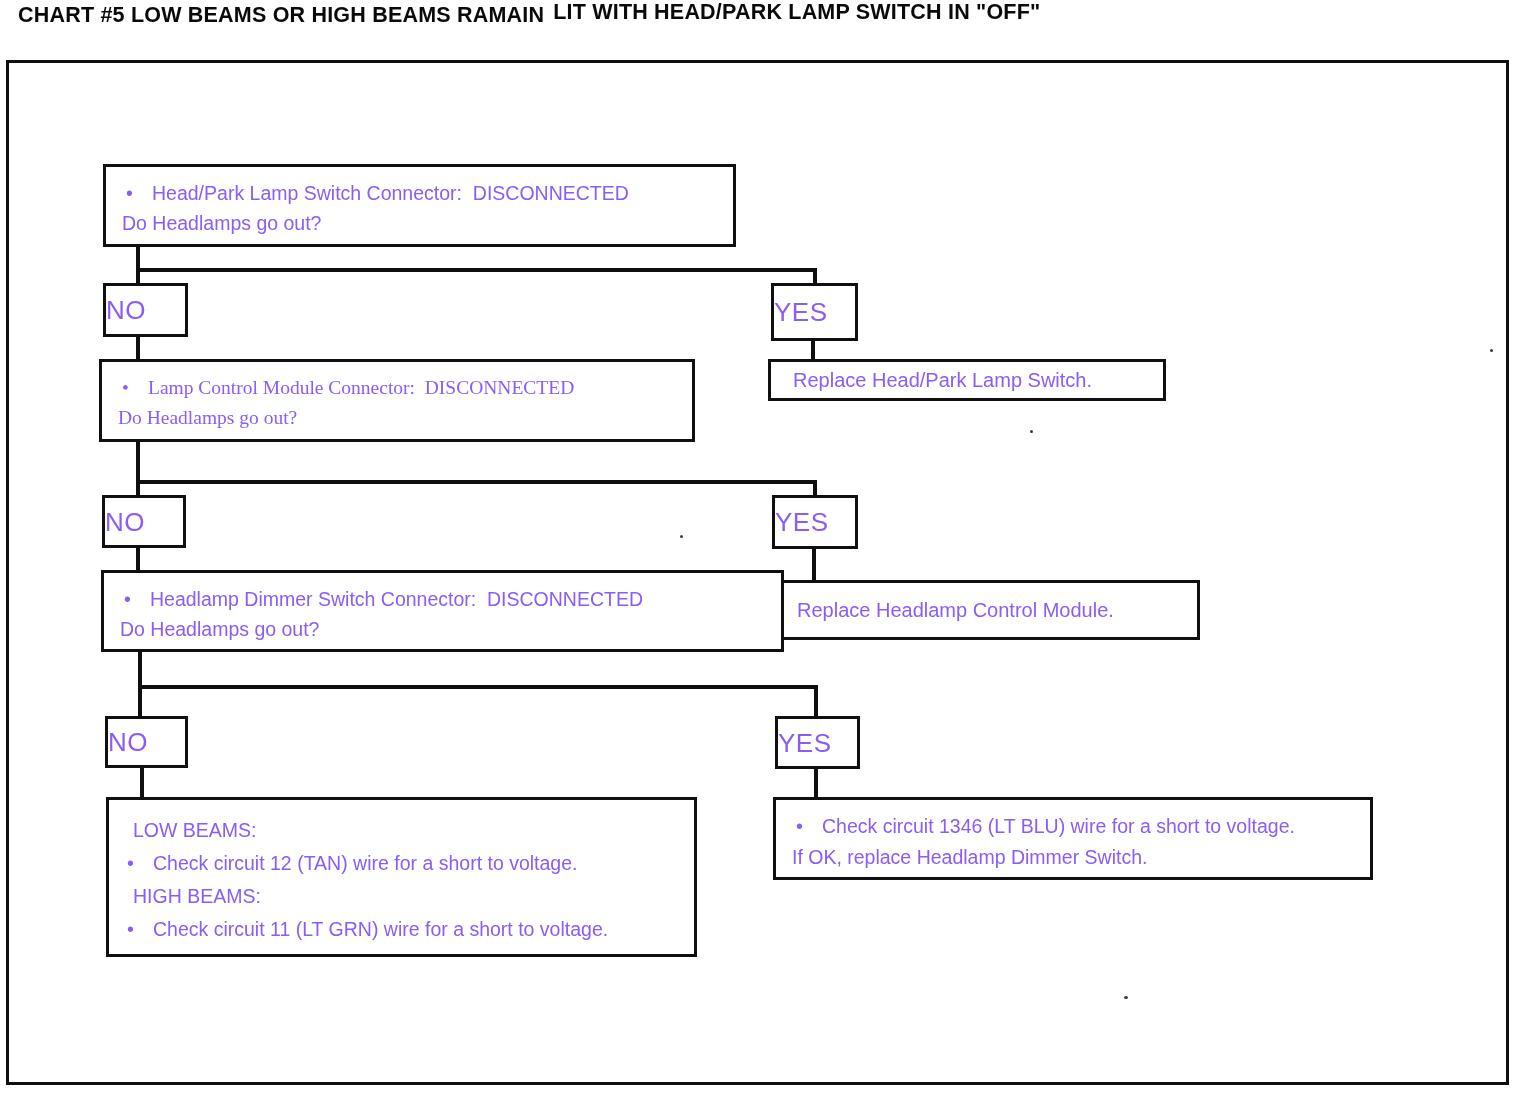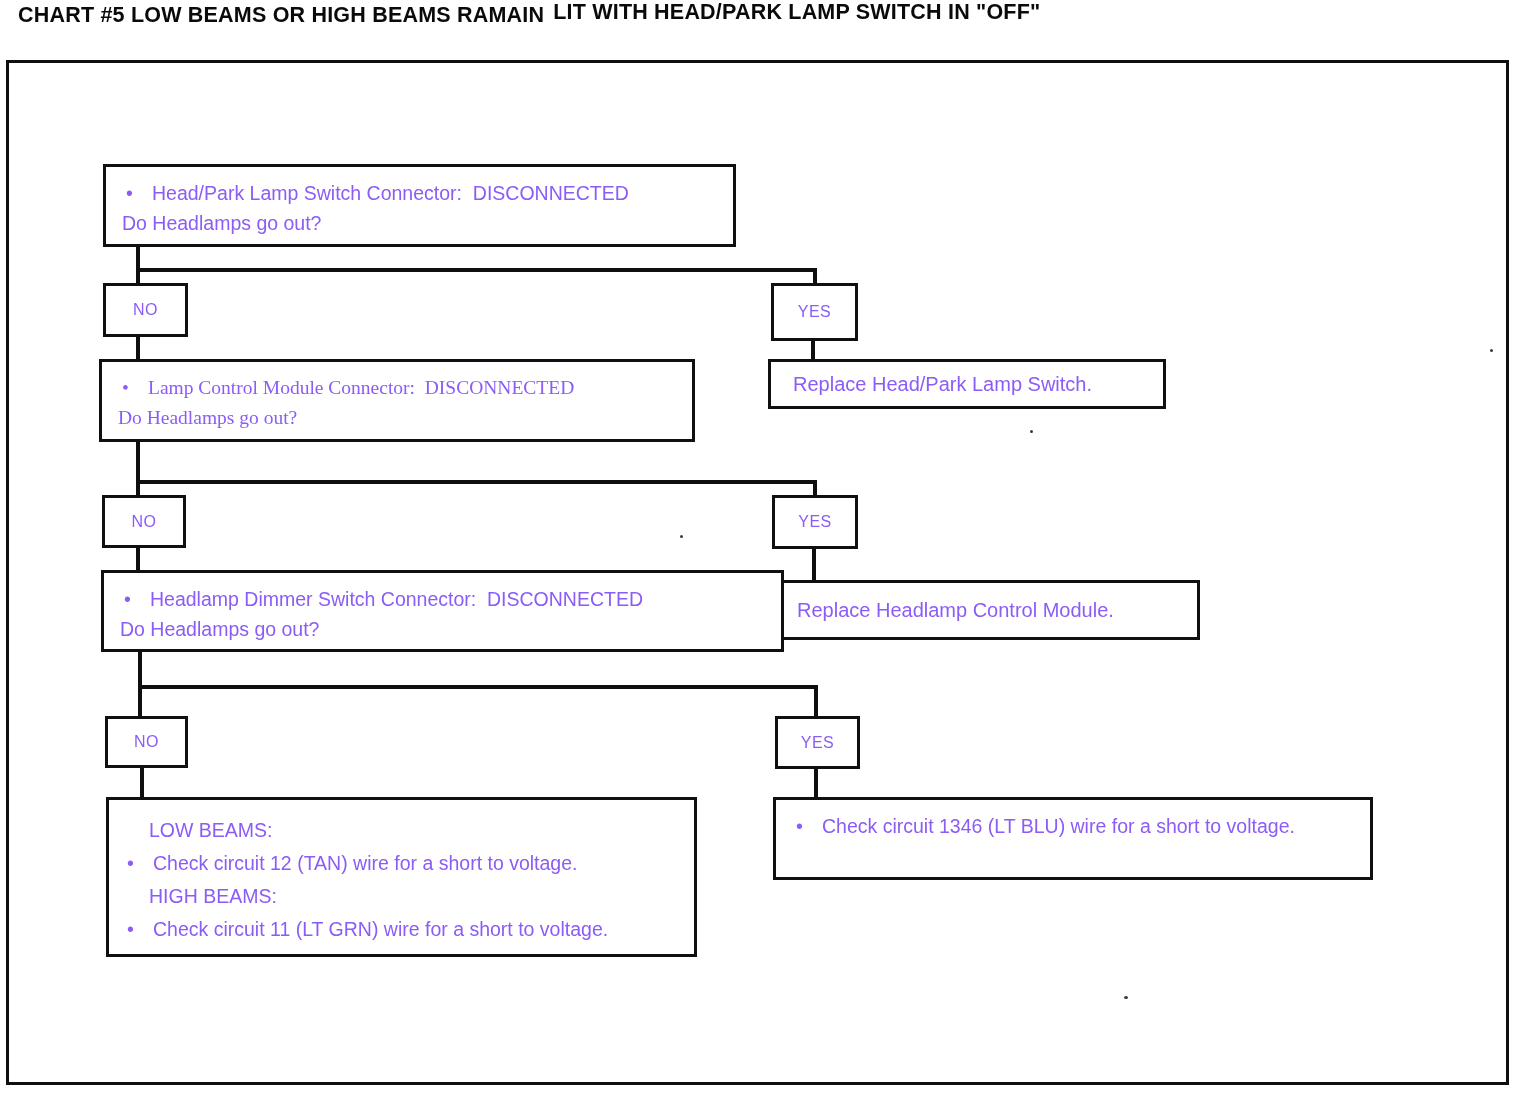--- a/index.html
+++ b/index.html
@@ -52,33 +52,32 @@
   .qline { white-space: pre-wrap; }
   .bullet {
     display: inline-block;
     width: 26px;
     text-align: left;
     padding-left: 4px;
   }
   .badge {
     display: flex;
     align-items: center;
-    justify-content: center;
-    font-size: 16px;
+    font-size: 26px;
     letter-spacing: 0.5px;
   }
   .action {
     display: flex;
     align-items: center;
     padding-left: 22px;
     font-size: 20px;
   }
   .action2 { padding: 11px 6px 0 16px; line-height: 31px; }
   .resultbox { padding: 14px 6px 0 0; line-height: 33px; }
-  .resultbox .h-line { padding-left: 40px; }
+  .resultbox .h-line { padding-left: 24px; }
   .resultbox .b-line { padding-left: 14px; }
   .resultbox .b-line .bullet { width: 26px; }
   .line {
     position: absolute;
     background: #0f0f0f;
   }
   .speck {
     position: absolute;
     background: #3a3a3a;
     border-radius: 50%;
@@ -118,21 +117,21 @@
     <div class="qline">Do Headlamps go out?</div>
   </div>
 
   <div class="node badge" style="left:103px; top:283px; width:85px; height:54px;">
       <span>NO</span>
     </div>
   <div class="node badge" style="left:771px; top:283px; width:87px; height:58px;">
       <span>YES</span>
     </div>
 
-  <div class="node action" style="left:768px; top:359px; width:398px; height:50px;align-items:center;">
+  <div class="node action" style="left:768px; top:359px; width:398px; height:42px;align-items:center;">
     <span>Replace Head/Park Lamp Switch.</span>
   </div>
 
   <div class="node qbox" style="left:99px; top:359px; width:596px; height:83px;font-family:Liberation Serif, serif;">
     <div class="qline"><span class="bullet">•</span><span>Lamp Control Module Connector:  DISCONNECTED</span></div>
     <div class="qline">Do Headlamps go out?</div>
   </div>
 
   <div class="node badge" style="left:102px; top:495px; width:84px; height:53px;">
       <span>NO</span>
@@ -159,20 +158,21 @@
 
   <div class="node resultbox" style="left:106px; top:797px; width:591px; height:160px;">
     <div class="h-line">LOW BEAMS:</div>
     <div class="b-line"><span class="bullet">•</span><span>Check circuit 12 (TAN) wire for a short to voltage.</span></div>
     <div class="h-line">HIGH BEAMS:</div>
     <div class="b-line"><span class="bullet">•</span><span>Check circuit 11 (LT GRN) wire for a short to voltage.</span></div>
   </div>
 
   <div class="node action2" style="left:773px; top:797px; width:600px; height:83px;">
     <div class="qline"><span class="bullet">•</span><span>Check circuit 1346 (LT BLU) wire for a short to voltage.</span></div>
+    <div class="qline">If OK, replace Headlamp Dimmer Switch.</div>
   </div>
 
   <div class="speck" style="left:1490px; top:349px; width:3px; height:3px;"></div>
   <div class="speck" style="left:1030px; top:430px; width:3px; height:3px;"></div>
   <div class="speck" style="left:1124px; top:996px; width:4px; height:3px;"></div>
   <div class="speck" style="left:680px; top:535px; width:3px; height:3px;"></div>
 
 </div>
 
 </body></html>

